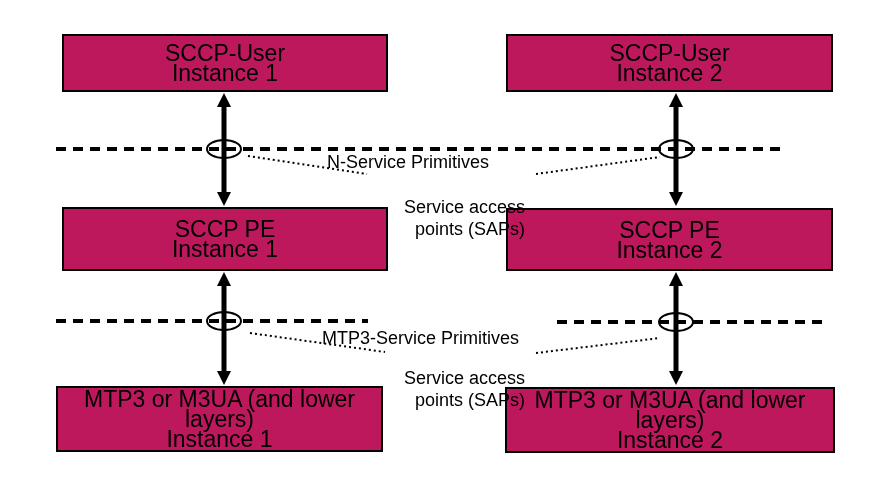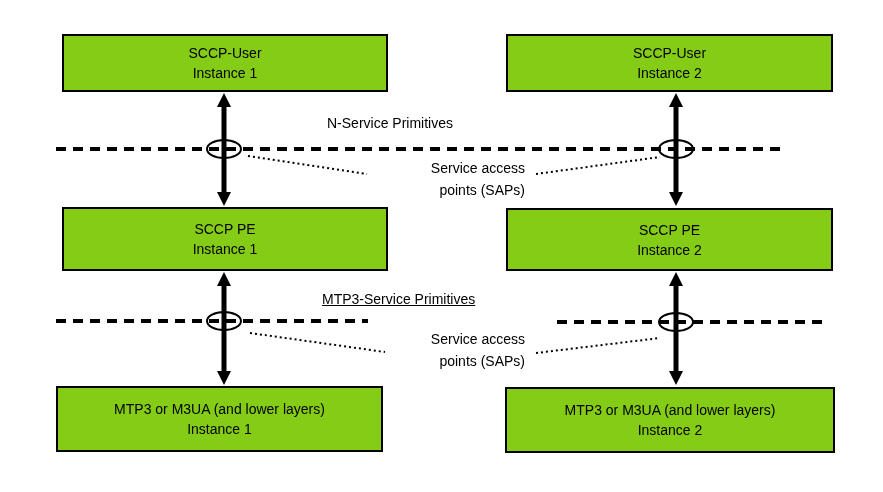--- a/index.html
+++ b/index.html
@@ -18,34 +18,35 @@
   }
   .gfx {
     position: absolute;
     left: 0;
     top: 0;
   }
   .box {
     position: absolute;
     box-sizing: border-box;
     border: 2px solid #000000;
-    background: #84cc16;
+    background: #be185d;
     display: flex;
     flex-direction: column;
     align-items: center;
     justify-content: center;
     text-align: center;
-    font-size: 14px;
+    font-size: 23px;
     line-height: 20px;
   }
   .label {
     position: absolute;
-    font-size: 14px;
+    font-size: 18px;
     line-height: 22px;
     white-space: nowrap;
+    margin-top: 39px;
   }
   .label.wrap {
     white-space: normal;
     text-align: right;
   }
   .dash-line {
     stroke: #000000;
     stroke-width: 4;
     stroke-dasharray: 10 7;
   }
@@ -136,17 +137,17 @@
   </div>
   <div class="box" style="left:505px; top:387px; width:330px; height:66px;">
     <div>MTP3 or M3UA (and lower layers)</div>
     <div>Instance 2</div>
   </div>
 
   <div class="label" style="left:327px; top:112px;">N-Service Primitives</div>
 
   <div class="label wrap" style="left:390px; top:157px; width:135px;">Service access points (SAPs)</div>
 
-  <div class="label" style="left:322px; top:288px;text-decoration:underline;">MTP3-Service Primitives</div>
+  <div class="label" style="left:322px; top:288px;">MTP3-Service Primitives</div>
 
   <div class="label wrap" style="left:390px; top:328px; width:135px;">Service access points (SAPs)</div>
 
 </div>
 
 </body></html>

